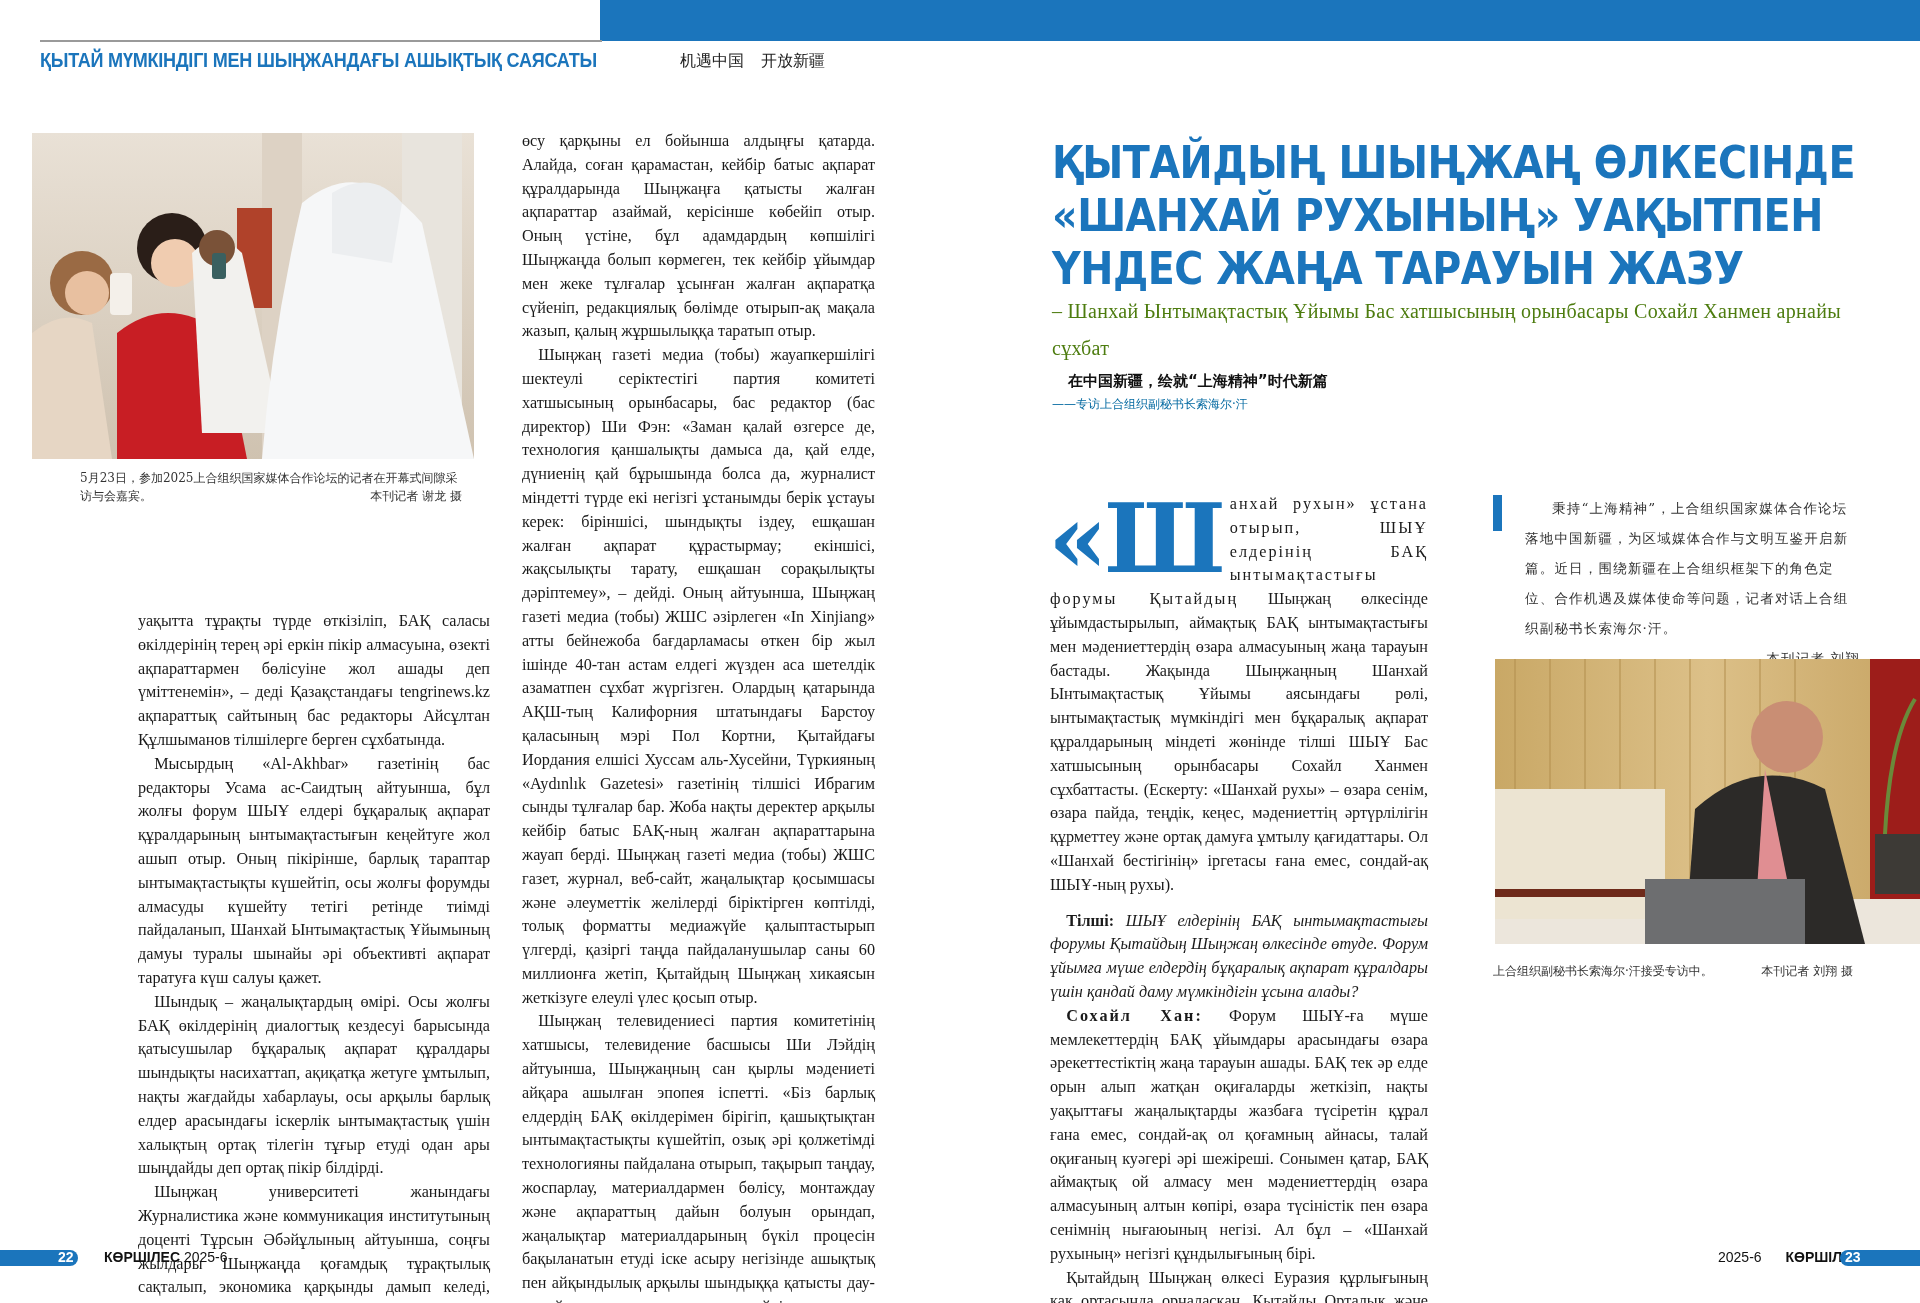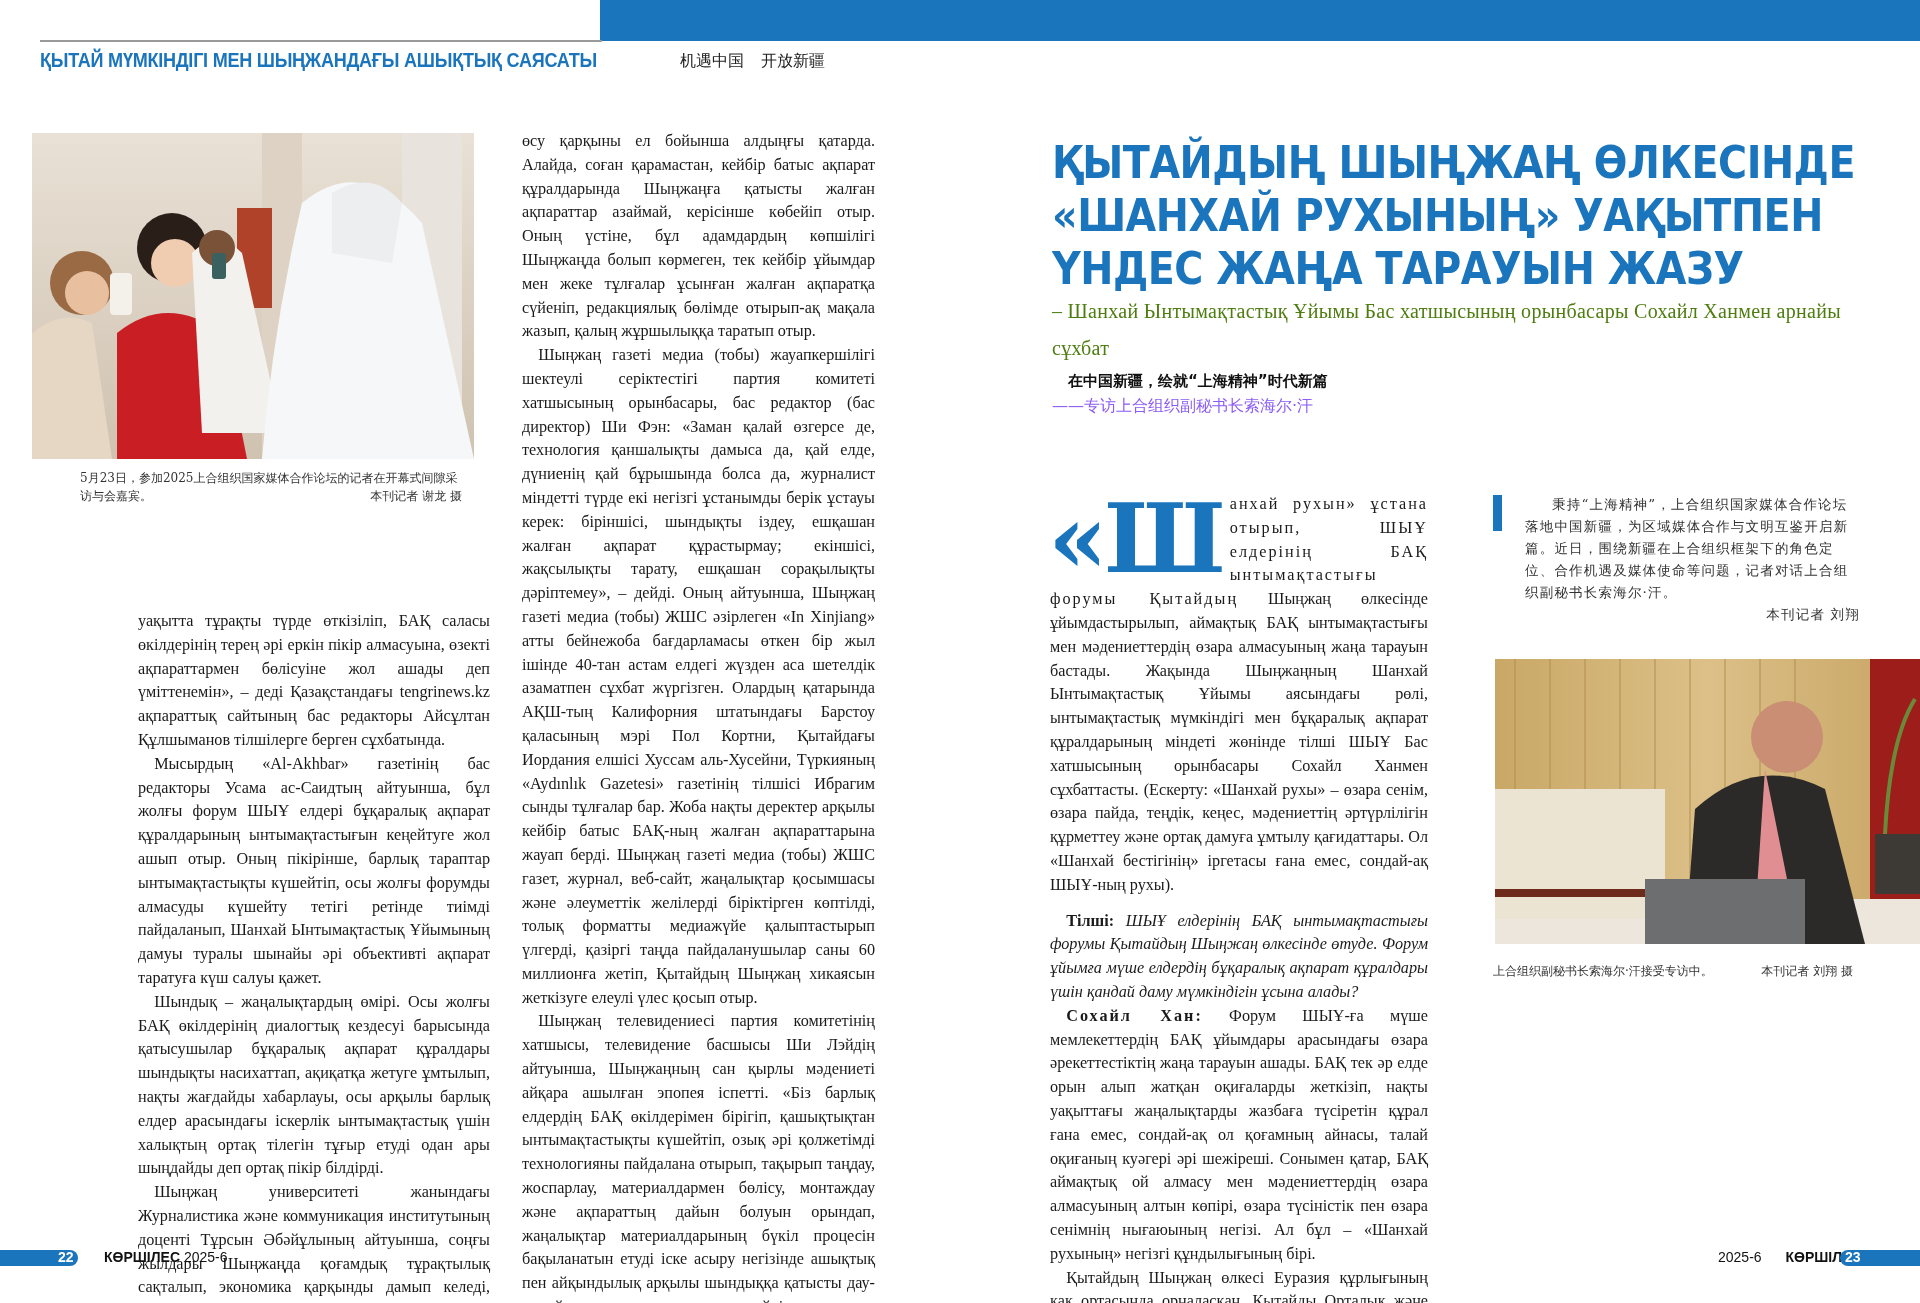--- a/index.html
+++ b/index.html
@@ -29,23 +29,23 @@
   .caption { font-size:13.5px; line-height:18px; color:#222; }
   .cap1 { left:80px; top:466px; width:382px; }
   .cap-cn { font-family:"DejaVu Serif", serif; font-size:12px; color:#333; line-height:18px; }
   .cap2 { left:1493px; top:953px; width:360px; }
 
   
   .headline { left:1052px; top:136px; font-family:"DejaVu Sans", sans-serif; font-weight:bold;
        font-size:44px; line-height:53px; color:#1b75bc; white-space:nowrap; transform:scaleX(0.9); transform-origin:left top; letter-spacing:-0.5px;}
   .subhead { left:1052px; top:293px; width:800px; font-size:20px; line-height:37px; color:#4d7c0f; letter-spacing:0.3px; }
   .cn-title { left:1052px; top:372px; font-family:"DejaVu Sans", sans-serif; font-weight:bold; font-size:15px; color:#111;margin-left:16px; }
-  .cn-sub { left:1052px; top:396px; font-family:"DejaVu Serif", serif; font-size:16px; color:#8b5cf6; }
+  .cn-sub { left:1052px; top:396px; font-family:"DejaVu Serif", serif; font-size:12px; color:#0369a1; }
   .intro-bar { left:1493px; top:495px; width:9px; height:36px; background:#1b75bc; }
-  .intro-cn { left:1525px; top:493px; width:335px; font-family:"DejaVu Serif", serif; font-size:13.5px; line-height:22px; color:#333; letter-spacing:1.2px; }
+  .intro-cn { left:1525px; top:493px; width:335px; font-family:"DejaVu Serif", serif; font-size:13.5px; line-height:30px; color:#333; letter-spacing:1.2px; }
   .intro-cn .auth { text-align:right; }
 
   
   .foot-l-bar { left:0; top:1250px; width:78px; height:16px; background:#1b75bc; border-radius:0 9px 9px 0; }
   .foot-l-num { left:58px; top:1249px; font-family:"Liberation Sans", sans-serif; font-weight:bold; font-size:14px; color:#fff; }
   .foot-l-txt { left:84px; top:1249px; font-family:"Liberation Sans", sans-serif; font-size:14px; color:#111; }
   .foot-r-bar { left:1840px; top:1250px; width:80px; height:16px; background:#1b75bc; border-radius:9px 0 0 9px; }
   .foot-r-num { left:1845px; top:1249px; font-family:"Liberation Sans", sans-serif; font-weight:bold; font-size:14px; color:#fff; }
   .foot-r-txt { left:1718px; top:1249px; font-family:"Liberation Sans", sans-serif; font-size:14px; color:#111; }
   b.mag { font-weight:bold;padding-left:20px; }

